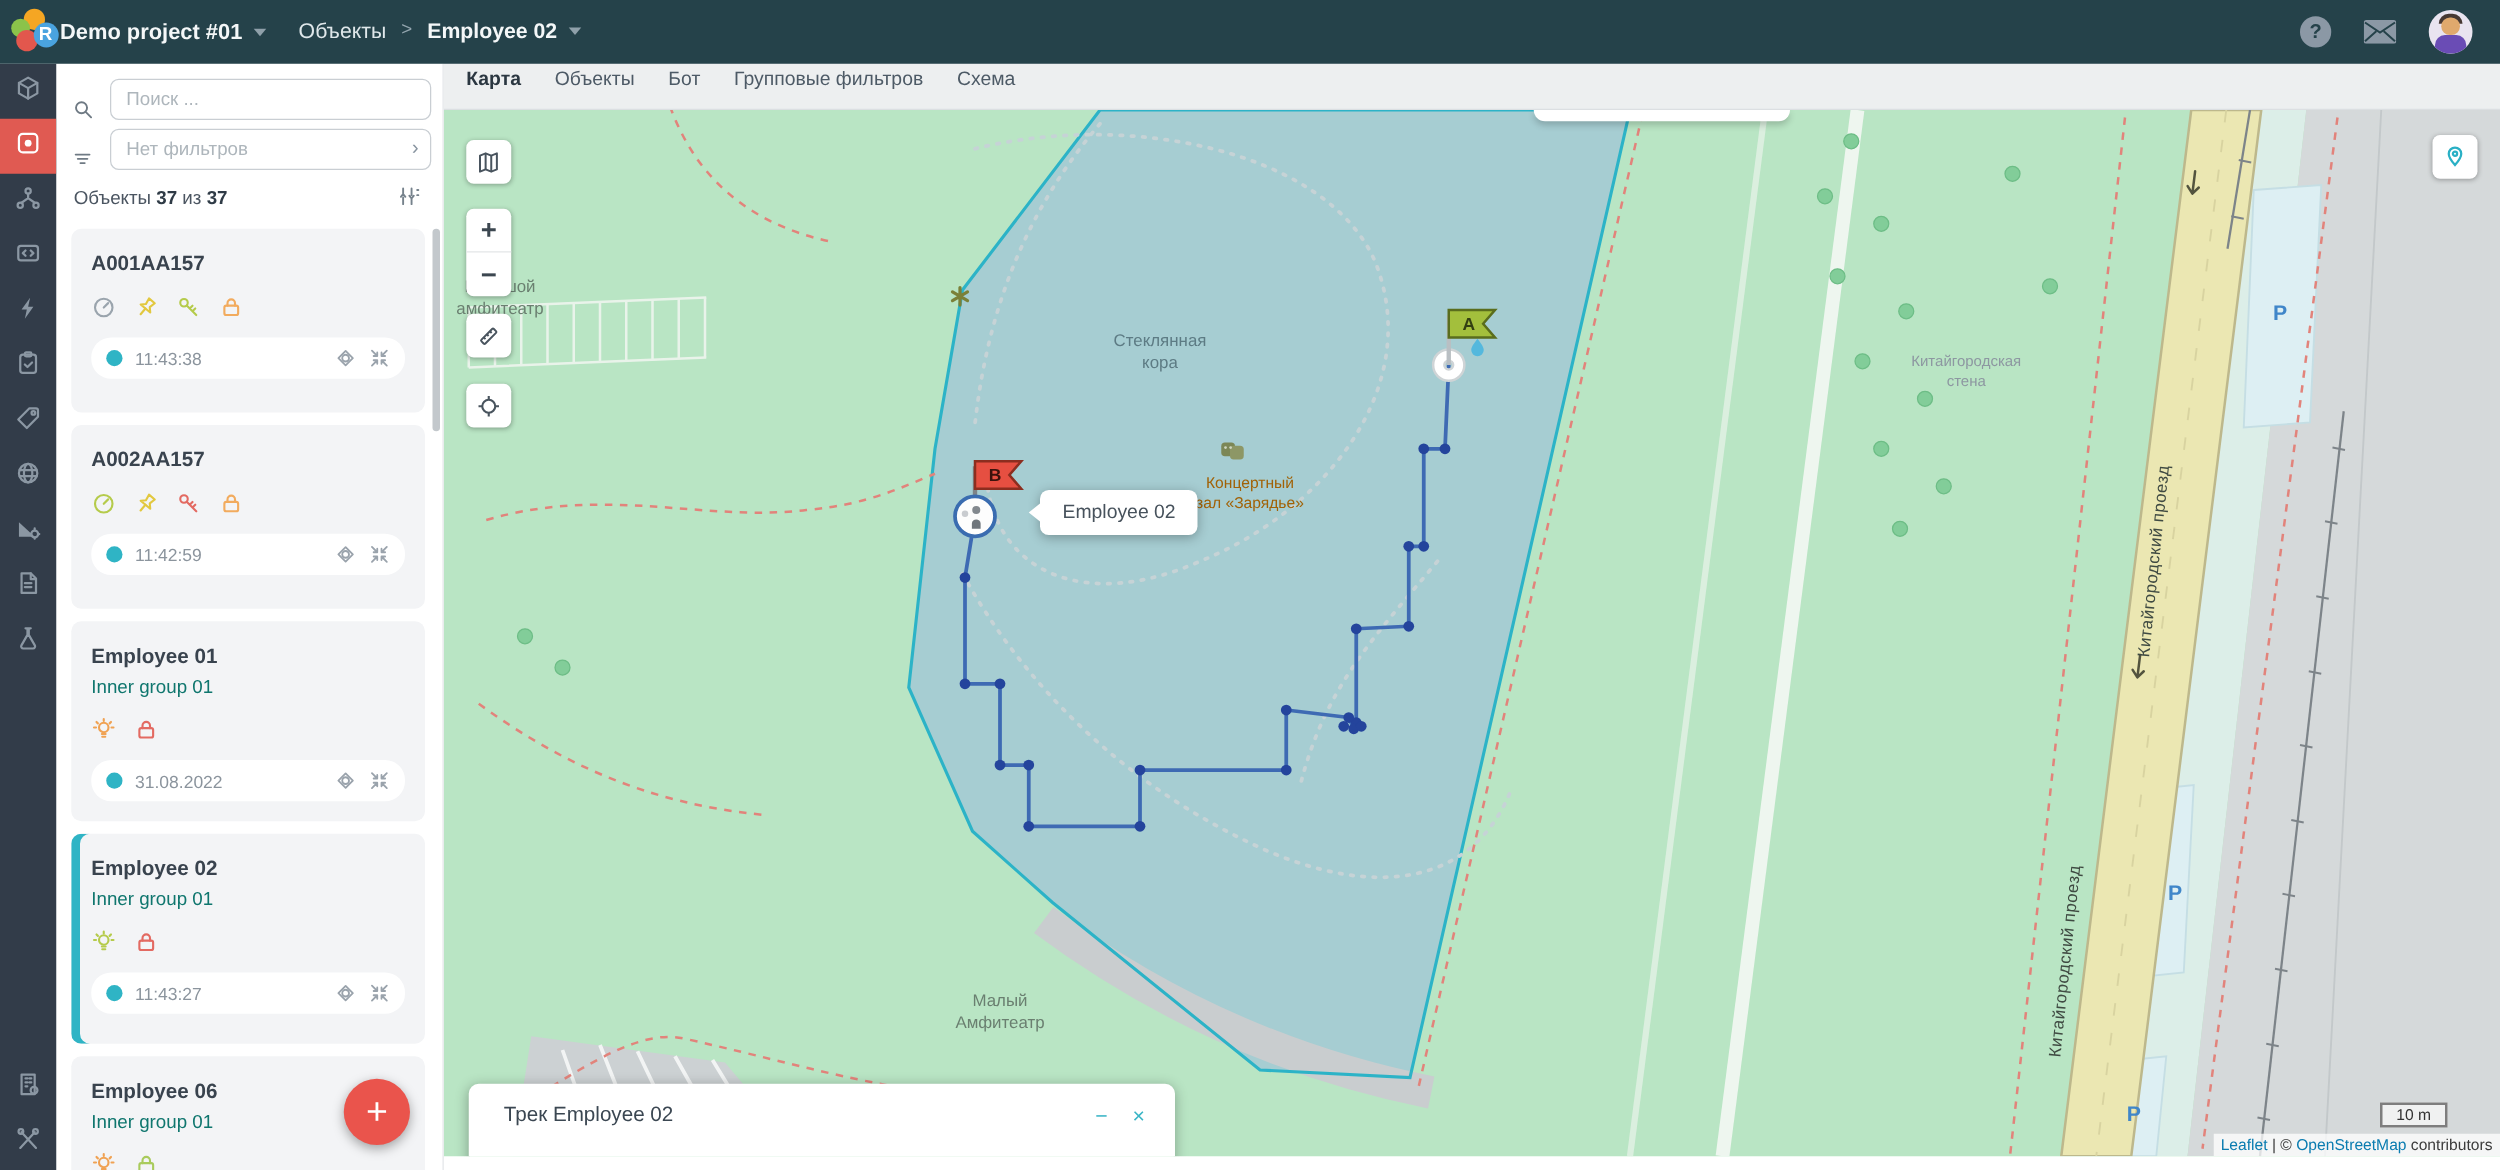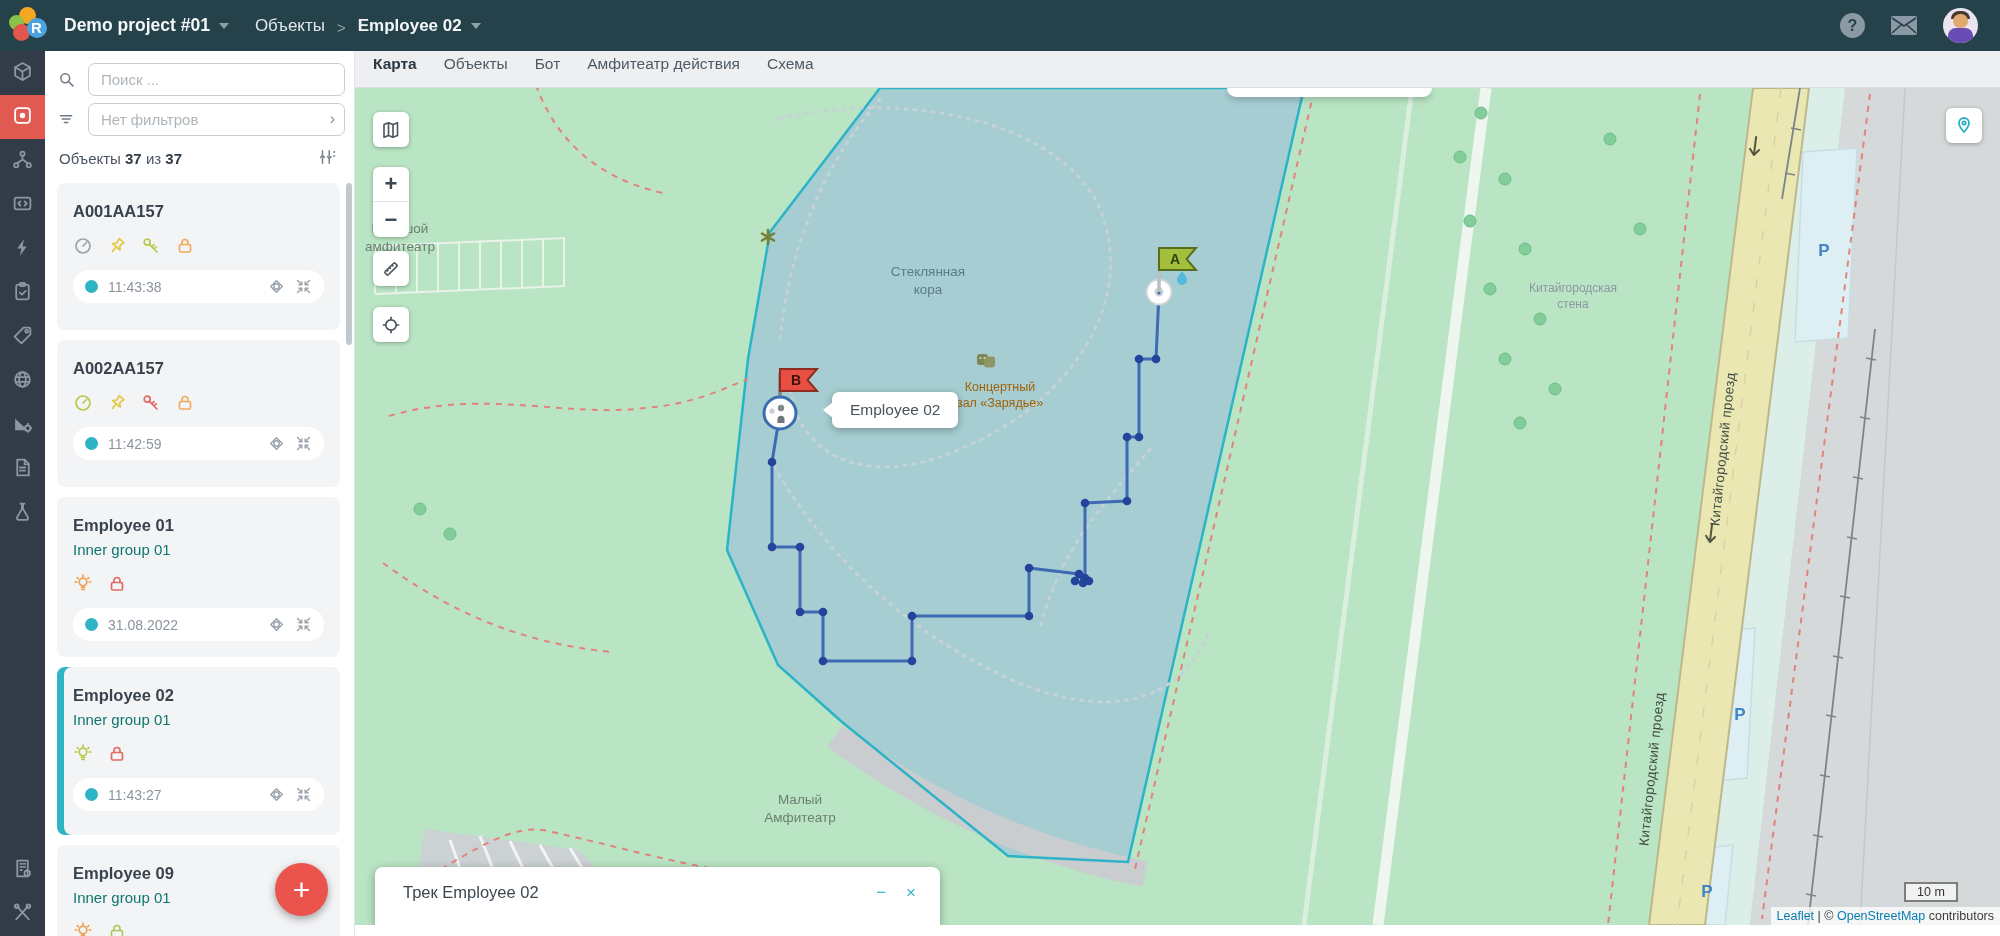--- a/index.html
+++ b/index.html
@@ -3,42 +3,42 @@
 <meta charset="utf-8">
 <style>
   html,body{margin:0;padding:0;background:#222;}
   *{box-sizing:border-box;font-family:"Liberation Sans",sans-serif;}
   .app{position:relative;width:2000px;height:936px;overflow:hidden;background:#fff;}
 
   
   .header{position:absolute;left:0;top:0;width:2000px;height:51px;background:#25424a;display:flex;align-items:center;z-index:60;}
   .logo{position:relative;width:40px;height:40px;margin-left:8px;flex:0 0 auto;}
   .logo i{position:absolute;border-radius:50%;}
-  .crumbs{display:flex;align-items:flex-end;margin-left:16px;color:#e4ebee;font-size:17px;}
+  .crumbs{display:flex;align-items:flex-start;color:#e4ebee;font-size:17px;}
   .crumb-proj{color:#f4f7f8;font-weight:700;font-size:17.5px;display:flex;align-items:center;cursor:pointer;}
   .caret{width:0;height:0;border-left:5px solid transparent;border-right:5px solid transparent;border-top:6px solid #8fa0aa;margin-left:9px;display:inline-block;}
   .crumb-sec{margin-left:26px;color:#dfe7ea;cursor:pointer;}
   .crumb-sep{margin:0 12px;color:#93a5ae;font-size:15px;}
   .crumb-cur{color:#f4f7f8;font-weight:700;display:flex;align-items:center;cursor:pointer;}
   .hright{margin-left:auto;display:flex;align-items:center;gap:26px;margin-right:22px;}
   .help-ic{width:25px;height:25px;border-radius:50%;background:#8b98a5;color:#25424a;font-weight:700;font-size:16px;display:flex;align-items:center;justify-content:center;cursor:pointer;}
   .avatar{width:35px;height:35px;border-radius:50%;background:#e9e4f0;position:relative;overflow:hidden;cursor:pointer;}
   .avatar .hd{position:absolute;left:10px;top:6px;width:15px;height:14px;border-radius:7px;background:#e0a96d;}
   .avatar .hr{position:absolute;left:8px;top:3px;width:19px;height:8px;border-radius:8px 8px 0 0;background:#463833;}
   .avatar .bd{position:absolute;left:5px;top:20px;width:25px;height:15px;border-radius:8px 8px 0 0;background:#6a4cb5;}
 
   
   .rail{position:absolute;left:0;top:51px;width:45px;height:885px;background:#323c49;z-index:50;display:flex;flex-direction:column;overflow:hidden;}
   .rail-item{width:45px;height:44px;display:flex;align-items:center;justify-content:center;color:#8b97a3;cursor:pointer;flex:0 0 auto;}
   .rail-item.active{background:#e05a52;color:#fff;}
   .rail-spacer{flex:1 1 auto;}
 
   
   .panel{position:absolute;left:45px;top:51px;width:310px;height:885px;background:#fff;z-index:40;border-right:1px solid #e3e6e9;overflow:hidden;}
-  .prow{position:absolute;left:0;display:flex;align-items:center;}
+  .prow{position:absolute;left:0;display:flex;align-items:flex-end;}
   .row-search{top:12px;}
   .row-filter{top:52px;}
   .picon{width:43px;display:flex;justify-content:center;color:#6f7a84;flex:0 0 auto;}
   .pinput{position:relative;width:257px;}
   .pinput input{width:100%;height:33px;border:1.5px solid #c9ced3;border-radius:7px;padding:0 30px 0 12px;font-size:15px;color:#45505a;outline:none;}
   .pinput input::placeholder{color:#aeb6bc;}
   .chev{position:absolute;right:10px;top:7px;color:#8894a0;font-size:16px;cursor:pointer;}
   .counter{position:absolute;left:14px;top:99px;font-size:15px;color:#4b5561;}
   .counter b{color:#2f3b46;font-weight:700;}
   .list-settings{position:absolute;right:18px;top:97px;color:#76828c;cursor:pointer;}
@@ -415,21 +415,21 @@
               </span>
         <span>
                 <svg width="17" height="17" viewBox="0 0 20 20" fill="none" stroke="currentColor" stroke-width="1.7" stroke-linecap="round" stroke-linejoin="round">
                   <path d="M3 3l5 5M8 8H4.6M8 8V4.6M17 3l-5 5M12 8h3.4M12 8V4.6M3 17l5-5M8 12H4.6M8 12v3.4M17 17l-5-5M12 12h3.4M12 12v3.4"></path>
                 </svg>
               </span>
       </span>
           </div>
         </div>
         <div class="unit has-group">
-          <div class="uname">Employee 09</div>
+          <div class="uname">Employee 06</div>
           <div class="ugroup">Inner group 01</div>
           <div class="uicons">
             <span style="color:#f0a253;display:flex">
               <svg width="20" height="20" viewBox="0 0 20 20" fill="none" stroke="currentColor" stroke-width="1.7" stroke-linecap="round" stroke-linejoin="round">
                 <circle cx="10" cy="8" r="3.8"></circle>
                 <path d="M8.5 13.2h3M8.8 15.4h2.4"></path>
                 <path d="M10 1.2v1.6M4.2 3.6l1.1 1.1M15.8 3.6l-1.1 1.1M2.2 8h1.6M16.2 8h1.6"></path>
               </svg>
             </span>
             <span style="color:#a9cb5c;display:flex">
@@ -443,21 +443,21 @@
       </div>
     <div class="scrollthumb"></div>
     <div class="fab">+</div>
   </div>
 
   <div class="main">
     <div class="tabbar" id="tabbar">
         <div class="tab active">Карта</div>
         <div class="tab">Объекты</div>
         <div class="tab">Бот</div>
-        <div class="tab">Амфитеатр действия</div>
+        <div class="tab">Групповые фильтров</div>
         <div class="tab">Схема</div>
       </div>
 
     <div class="mapview">
       <svg class="mapsvg" width="1645" height="837" viewBox="0 0 1645 837">
 
         <rect x="0" y="0" width="1645" height="837" fill="#b9e5c4"></rect>
 
         <g stroke="#e9f3ea" stroke-width="2" fill="none">
           <path d="M20 158L210 150M20 206L210 198"></path>

